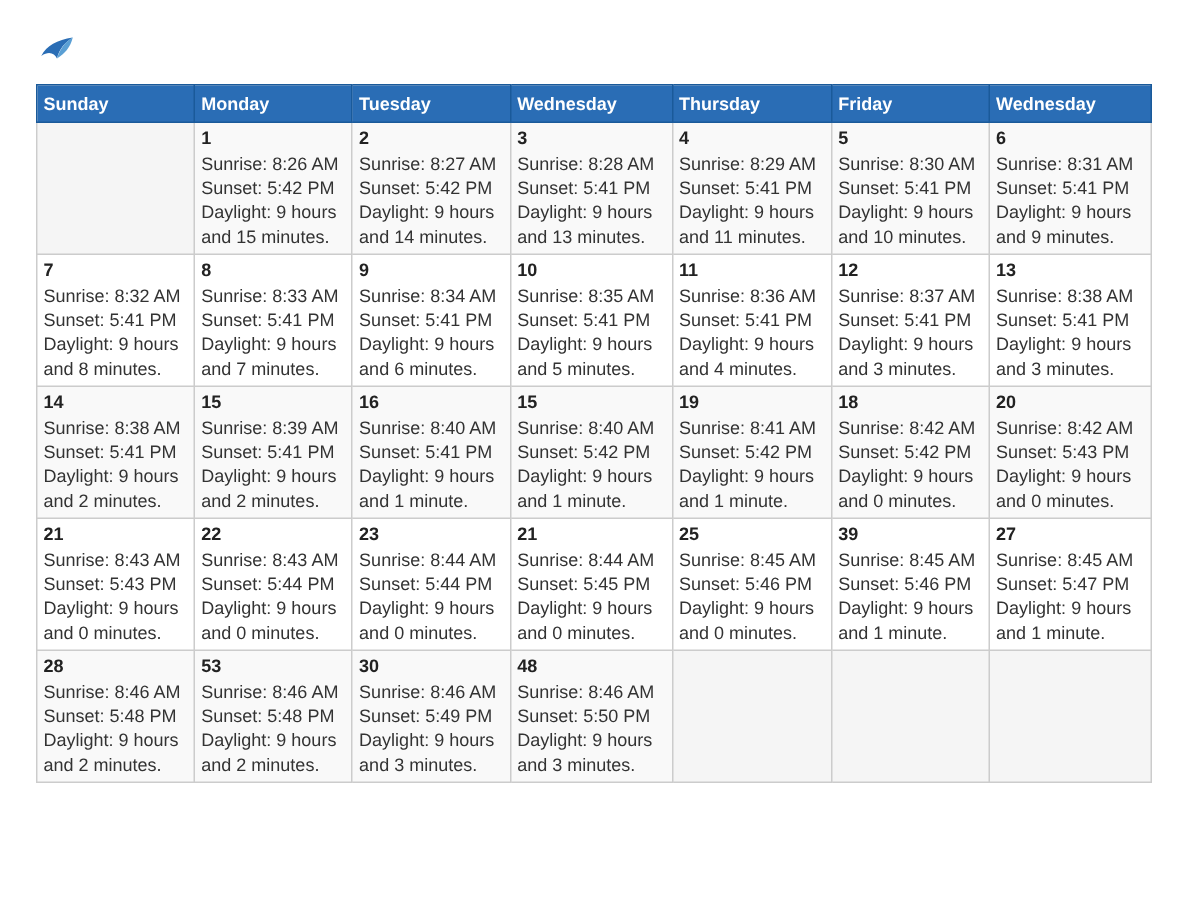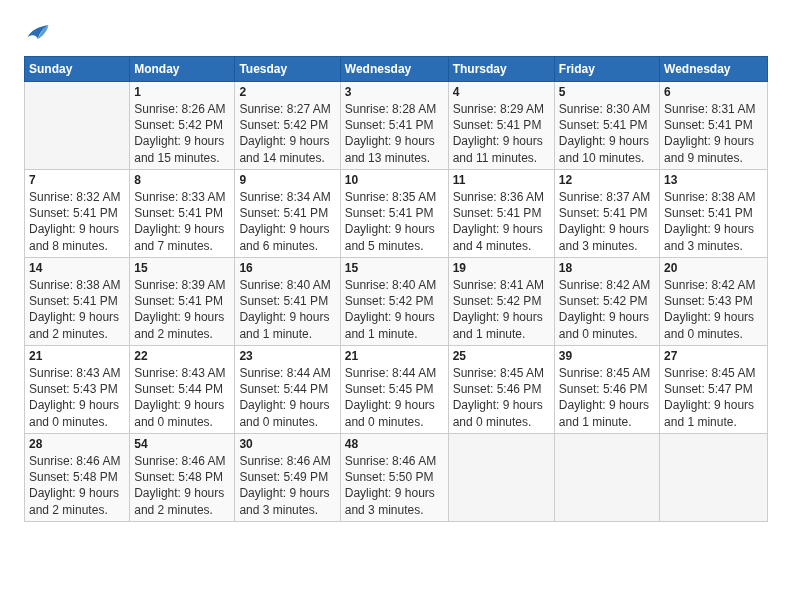--- a/index.html
+++ b/index.html
@@ -244,21 +244,21 @@
             <span class="day-number">27</span>
             <div class="day-info">Sunrise: 8:45 AM<br>Sunset: 5:47 PM<br>Daylight: 9 hours and 1 minute.</div>
           </td>
         </tr>
         <tr>
           <td>
             <span class="day-number">28</span>
             <div class="day-info">Sunrise: 8:46 AM<br>Sunset: 5:48 PM<br>Daylight: 9 hours and 2 minutes.</div>
           </td>
           <td>
-            <span class="day-number">54</span>
+            <span class="day-number">53</span>
             <div class="day-info">Sunrise: 8:46 AM<br>Sunset: 5:48 PM<br>Daylight: 9 hours and 2 minutes.</div>
           </td>
           <td>
             <span class="day-number">30</span>
             <div class="day-info">Sunrise: 8:46 AM<br>Sunset: 5:49 PM<br>Daylight: 9 hours and 3 minutes.</div>
           </td>
           <td>
             <span class="day-number">48</span>
             <div class="day-info">Sunrise: 8:46 AM<br>Sunset: 5:50 PM<br>Daylight: 9 hours and 3 minutes.</div>
           </td>

